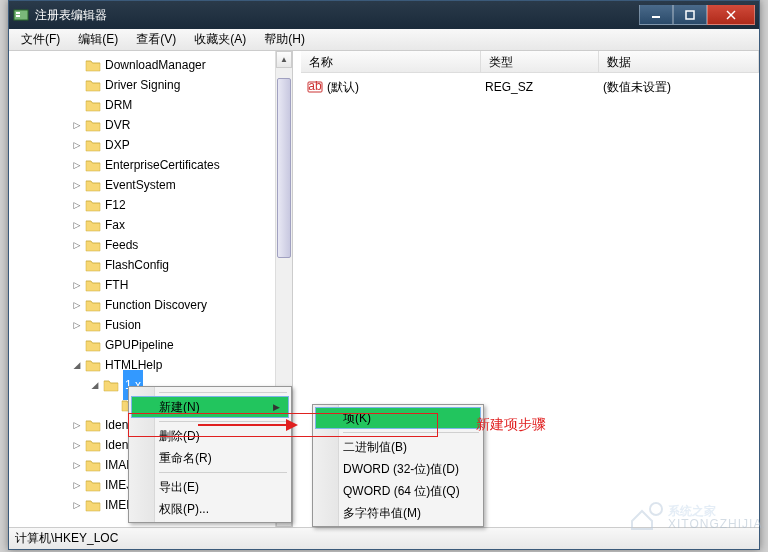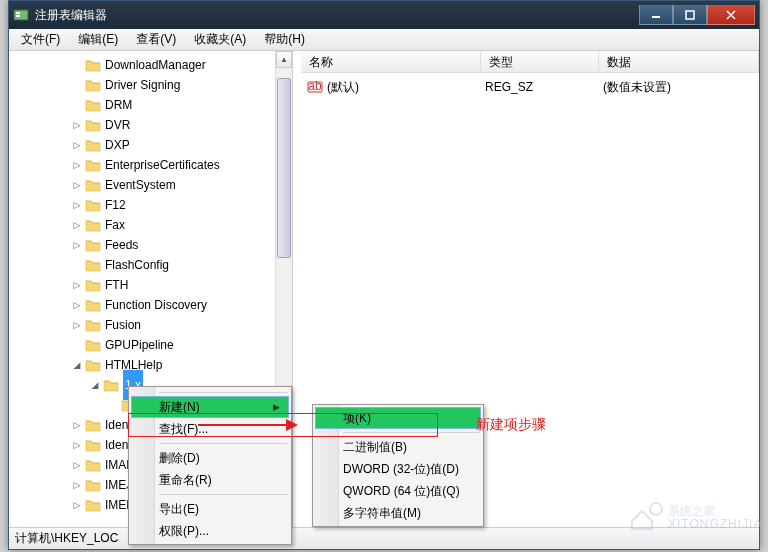--- a/index.html
+++ b/index.html
@@ -308,21 +308,20 @@
 
   <div class="statusbar">
     <span>计算机\HKEY_LOC</span>
   </div>
 </div>
 
 <div class="ctx" id="ctx1" style="left:128px; top:386px; width:164px;">
   <div class="iconbar"></div>
     <div class="sep"></div>
     <div class="row hover">新建(N)<span class="arrow">▶</span></div>
-    <div class="row">查找(F)...</div>
     <div class="sep"></div>
     <div class="row">删除(D)</div>
     <div class="row">重命名(R)</div>
     <div class="sep"></div>
     <div class="row">导出(E)</div>
     <div class="row">权限(P)...</div>
   </div>
 
 <div class="ctx" id="ctx2" style="left:292px; top:404px; width:172px;margin-left:20px;">
   <div class="iconbar"></div>

